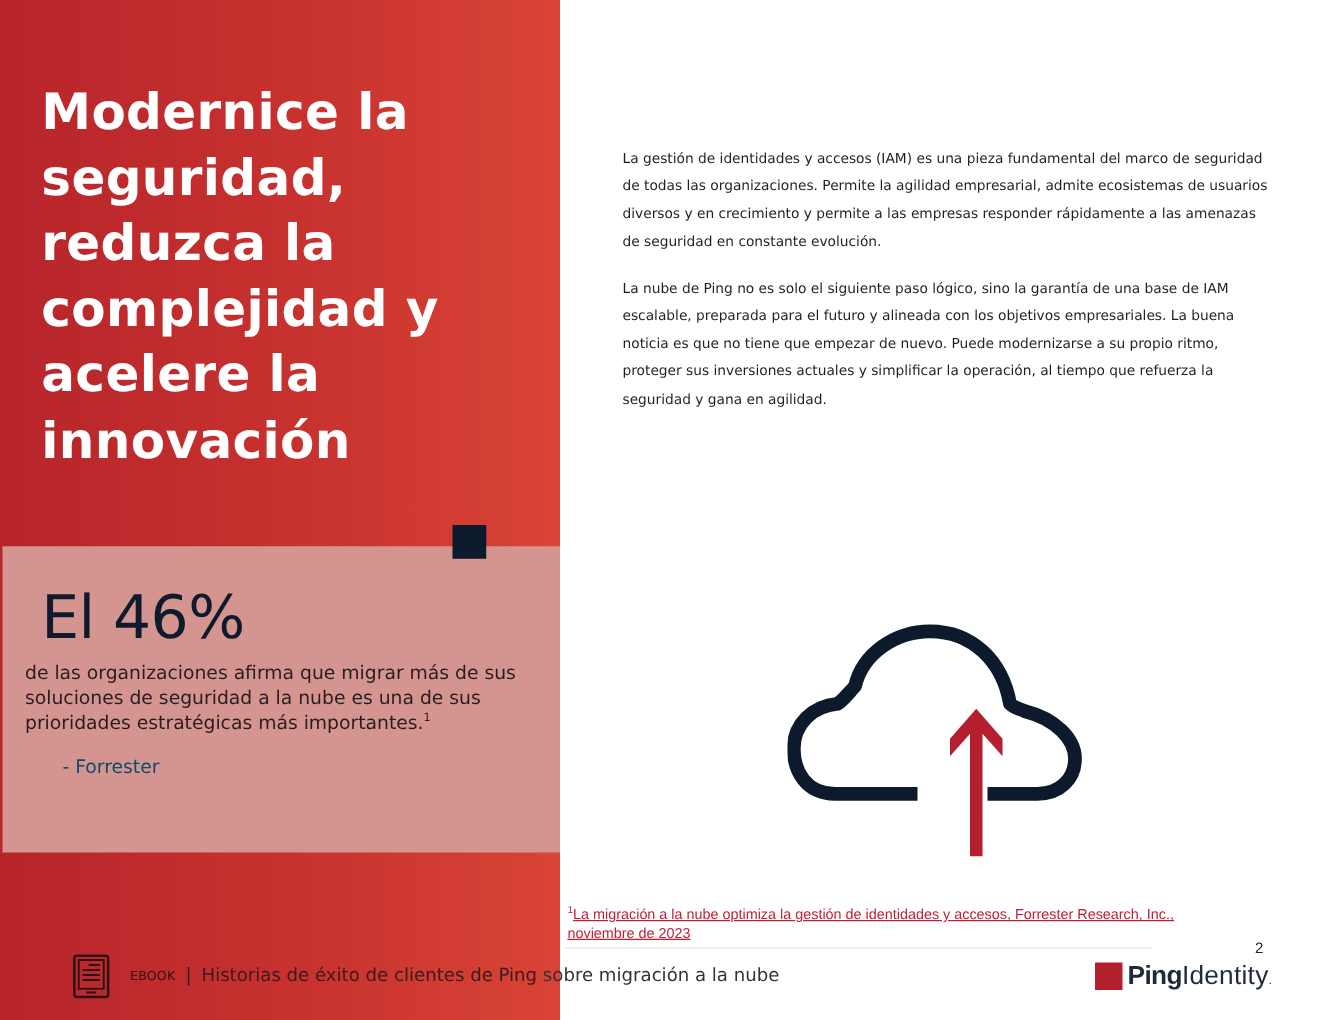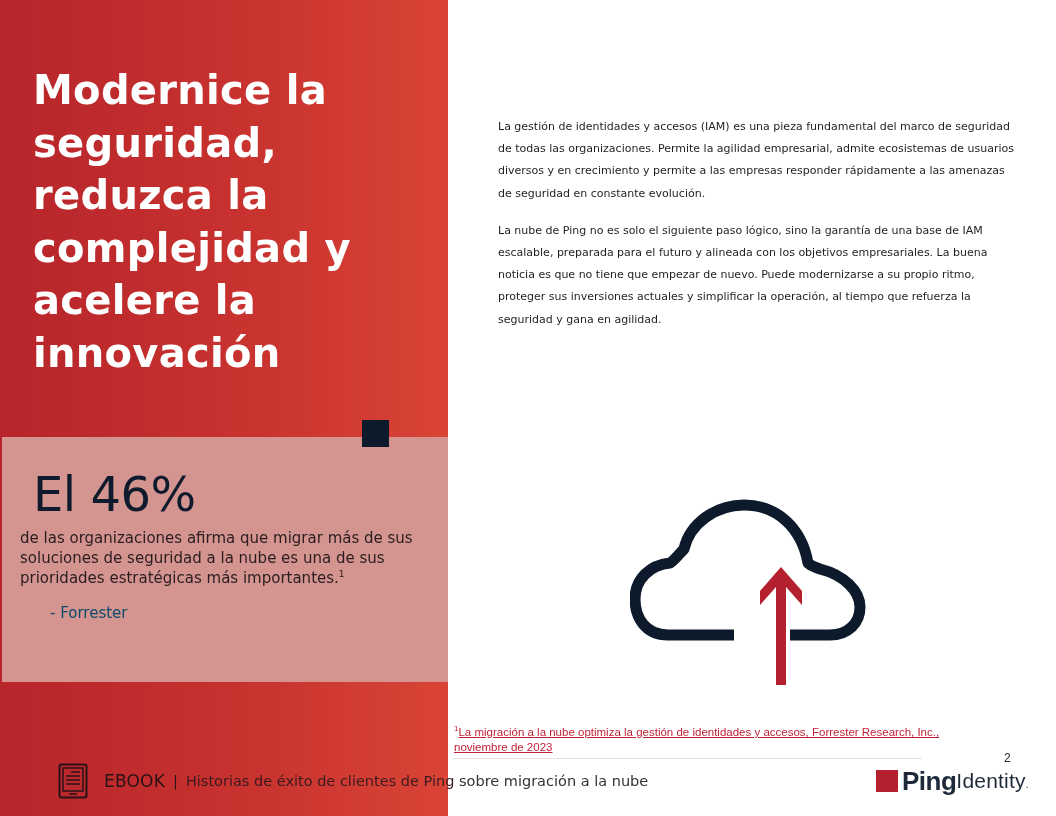--- a/index.html
+++ b/index.html
@@ -58,30 +58,30 @@
     }
     .page-number {
       position: absolute; left: 1004px; top: 751px; font-family: "Liberation Sans", sans-serif;
       font-size: 12px; color: #222;
     }
 
     .footer-bar {
       position: absolute; left: 58px; top: 762px; height: 38px; display: flex; align-items: center;
     }
     .ebook-icon { width: 30px; height: 36px; margin-right: 16px; }
-    .footer-label { font-size: 17px; color: #2a1216; letter-spacing: 0.2px; }
+    .footer-label { font-size: 10px; color: #2a1216; letter-spacing: 0.2px; }
     .footer-sep { font-size: 14.5px; color: #2a1216; margin: 0 8px; }
     .footer-title { font-size: 14.5px; color: #3b1a1e; white-space: nowrap; }
     .footer-title .overflow { color: #333; }
 
     .logo {
       position: absolute; left: 876px; top: 768px; display: flex; align-items: center; height: 26px;
     }
     .logo-square { width: 22px; height: 22px; background: #b5202f; margin-right: 4px; }
-    .logo-ping { font-family: "Liberation Sans", sans-serif; font-weight: 700; font-size: 26px; color: #1e2a3a; letter-spacing: -0.5px; }
+    .logo-ping { font-family: "Liberation Sans", sans-serif; font-weight: 700; font-size: 21px; color: #1e2a3a; letter-spacing: -0.5px; }
     .logo-identity { font-family: "Liberation Sans", sans-serif; font-size: 21px; color: #1e2a3a; letter-spacing: 0.2px; }
     .logo-dot { font-family: "Liberation Sans", sans-serif; font-size: 10px; color: #1e2a3a; align-self: flex-end; margin-bottom: 4px; }
   </style>
 </head>
 <body>
 
 <div class="left-panel">
   <h1 class="headline">Modernice la seguridad, reduzca la complejidad y acelere la innovación</h1>
 </div>
 

